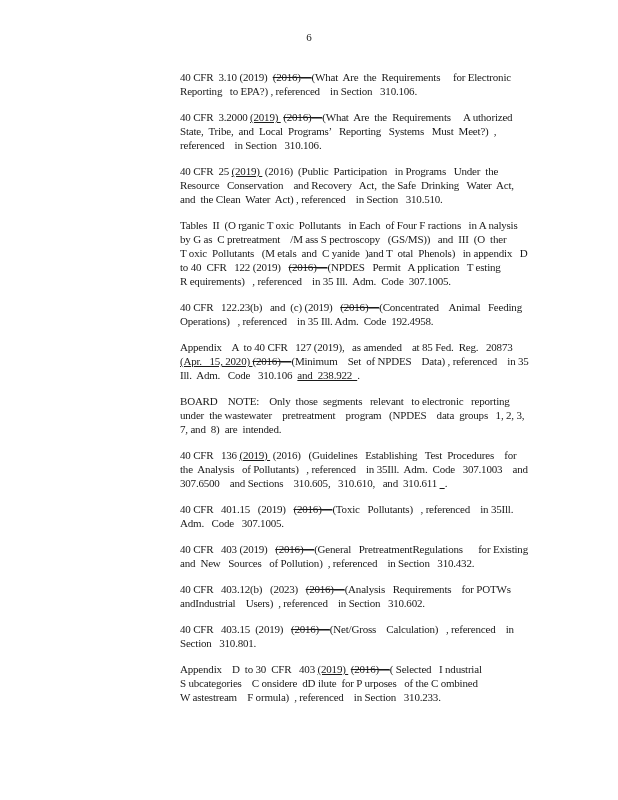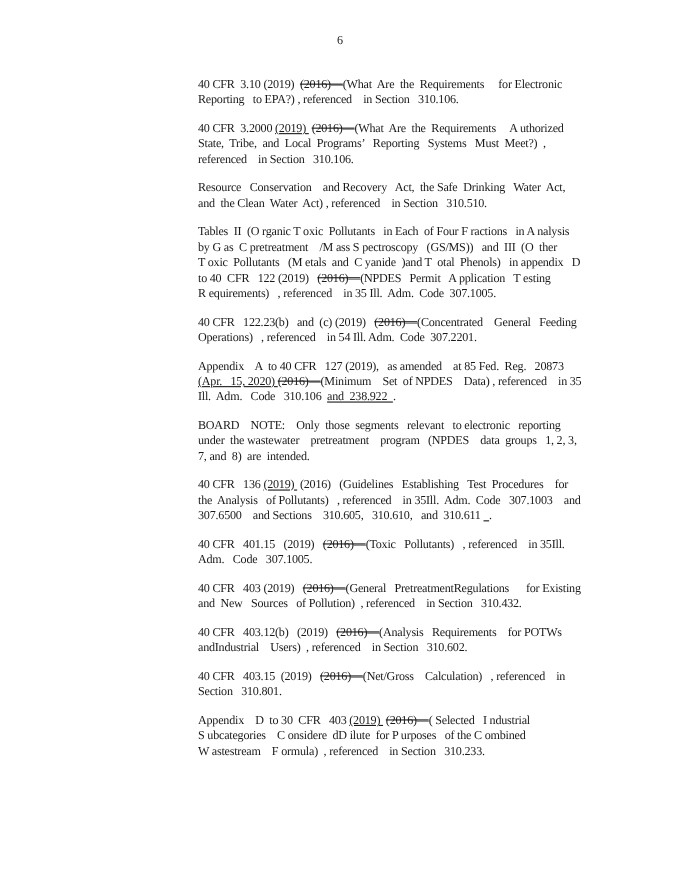--- a/index.html
+++ b/index.html
@@ -52,33 +52,34 @@
     <div class="para">
       <div class="line"><span class="plain">40 CFR  3.10 (2019)  </span><span class="strike">(2016)—</span><span class="plain">(What  Are  the  Requirements     for Electronic</span></div>
       <div class="line"><span class="plain">Reporting   to EPA?) , referenced    in Section   310.106.</span></div>
     </div>
     <div class="para">
       <div class="line"><span class="plain">40 CFR  3.2000 </span><span class="underline">(2019) </span><span class="plain"> </span><span class="strike">(2016)—</span><span class="plain">(What  Are  the  Requirements     A uthorized</span></div>
       <div class="line"><span class="plain">State,  Tribe,  and  Local  Programs’   Reporting   Systems   Must  Meet?)  ,</span></div>
       <div class="line"><span class="plain">referenced    in Section   310.106.</span></div>
     </div>
     <div class="para">
+      <div class="line"><span class="plain">40 CFR  25 </span><span class="underline">(2019) </span><span class="plain"> (2016)  (Public  Participation   in Programs   Under  the</span></div>
       <div class="line"><span class="plain">Resource   Conservation    and Recovery   Act,  the Safe  Drinking   Water  Act,</span></div>
       <div class="line"><span class="plain">and  the Clean  Water  Act) , referenced    in Section   310.510.</span></div>
     </div>
     <div class="para">
       <div class="line"><span class="plain">Tables  II  (O rganic T oxic  Pollutants   in Each  of Four F ractions   in A nalysis</span></div>
       <div class="line"><span class="plain">by G as  C pretreatment    /M ass S pectroscopy   (GS/MS))   and  III  (O  ther</span></div>
       <div class="line"><span class="plain">T oxic  Pollutants   (M etals  and  C yanide  )and T  otal  Phenols)   in appendix   D</span></div>
       <div class="line"><span class="plain">to 40  CFR   122 (2019)   </span><span class="strike">(2016)—</span><span class="plain">(NPDES   Permit   A pplication   T esting</span></div>
       <div class="line"><span class="plain">R equirements)   , referenced    in 35 Ill.  Adm.  Code  307.1005.</span></div>
     </div>
     <div class="para">
-      <div class="line"><span class="plain">40 CFR   122.23(b)   and  (c) (2019)   </span><span class="strike">(2016)—</span><span class="plain">(Concentrated    General   Feeding</span></div>
-      <div class="line"><span class="plain">Operations)   , referenced    in 54 Ill. Adm.  Code  307.2201.</span></div>
+      <div class="line"><span class="plain">40 CFR   122.23(b)   and  (c) (2019)   </span><span class="strike">(2016)—</span><span class="plain">(Concentrated    Animal   Feeding</span></div>
+      <div class="line"><span class="plain">Operations)   , referenced    in 35 Ill. Adm.  Code  192.4958.</span></div>
     </div>
     <div class="para">
       <div class="line"><span class="plain">Appendix    A  to 40 CFR   127 (2019),   as amended    at 85 Fed.  Reg.   20873</span></div>
       <div class="line"><span class="underline">(Apr.   15, 2020) </span><span class="strike">(2016)—</span><span class="plain">(Minimum    Set  of NPDES    Data) , referenced    in 35</span></div>
       <div class="line"><span class="plain">Ill.  Adm.   Code   310.106  </span><span class="underline">and  238.922  </span><span class="plain">.</span></div>
     </div>
     <div class="para">
       <div class="line"><span class="plain">BOARD    NOTE:    Only  those  segments   relevant   to electronic   reporting</span></div>
       <div class="line"><span class="plain">under  the wastewater    pretreatment    program   (NPDES    data  groups   1, 2, 3,</span></div>
       <div class="line"><span class="plain">7, and  8)  are  intended.</span></div>
@@ -90,21 +91,21 @@
     </div>
     <div class="para">
       <div class="line"><span class="plain">40 CFR   401.15   (2019)   </span><span class="strike">(2016)—</span><span class="plain">(Toxic   Pollutants)   , referenced    in 35Ill.</span></div>
       <div class="line"><span class="plain">Adm.   Code   307.1005.</span></div>
     </div>
     <div class="para">
       <div class="line"><span class="plain">40 CFR   403 (2019)   </span><span class="strike">(2016)—</span><span class="plain">(General   PretreatmentRegulations      for Existing</span></div>
       <div class="line"><span class="plain">and  New   Sources   of Pollution)  , referenced    in Section   310.432.</span></div>
     </div>
     <div class="para">
-      <div class="line"><span class="plain">40 CFR   403.12(b)   (2019)   </span><span class="strike">(2016)—</span><span class="plain">(Analysis   Requirements    for POTWs</span></div>
+      <div class="line"><span class="plain">40 CFR   403.12(b)   (2023)   </span><span class="strike">(2016)—</span><span class="plain">(Analysis   Requirements    for POTWs</span></div>
       <div class="line"><span class="plain">andIndustrial    Users)  , referenced    in Section   310.602.</span></div>
     </div>
     <div class="para">
       <div class="line"><span class="plain">40 CFR   403.15  (2019)   </span><span class="strike">(2016)—</span><span class="plain">(Net/Gross    Calculation)   , referenced    in</span></div>
       <div class="line"><span class="plain">Section   310.801.</span></div>
     </div>
     <div class="para">
       <div class="line"><span class="plain">Appendix    D  to 30  CFR   403 </span><span class="underline">(2019) </span><span class="plain"> </span><span class="strike">(2016)—</span><span class="plain">( Selected   I ndustrial</span></div>
       <div class="line"><span class="plain">S ubcategories    C onsidere  dD ilute  for P urposes   of the C ombined</span></div>
       <div class="line"><span class="plain">W astestream    F ormula)  , referenced    in Section   310.233.</span></div>

